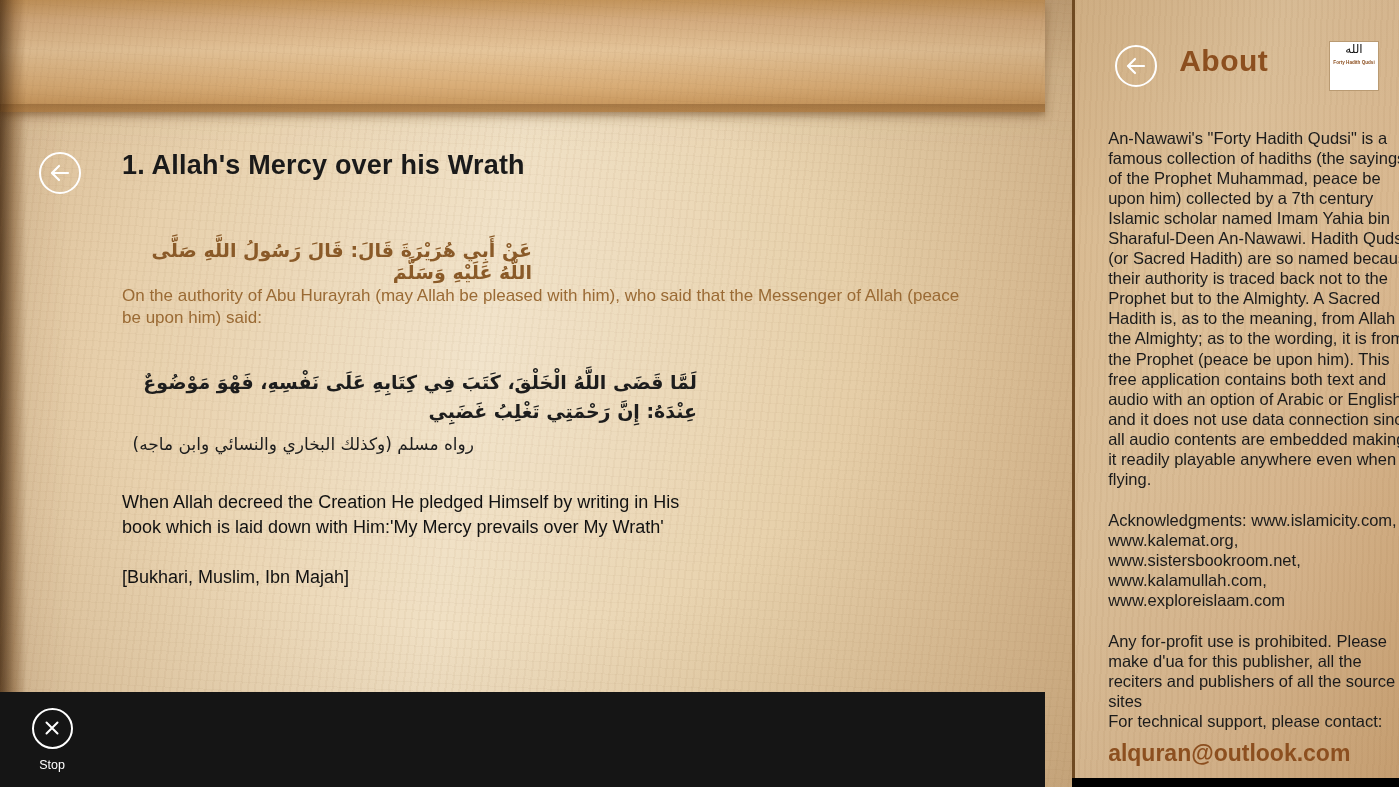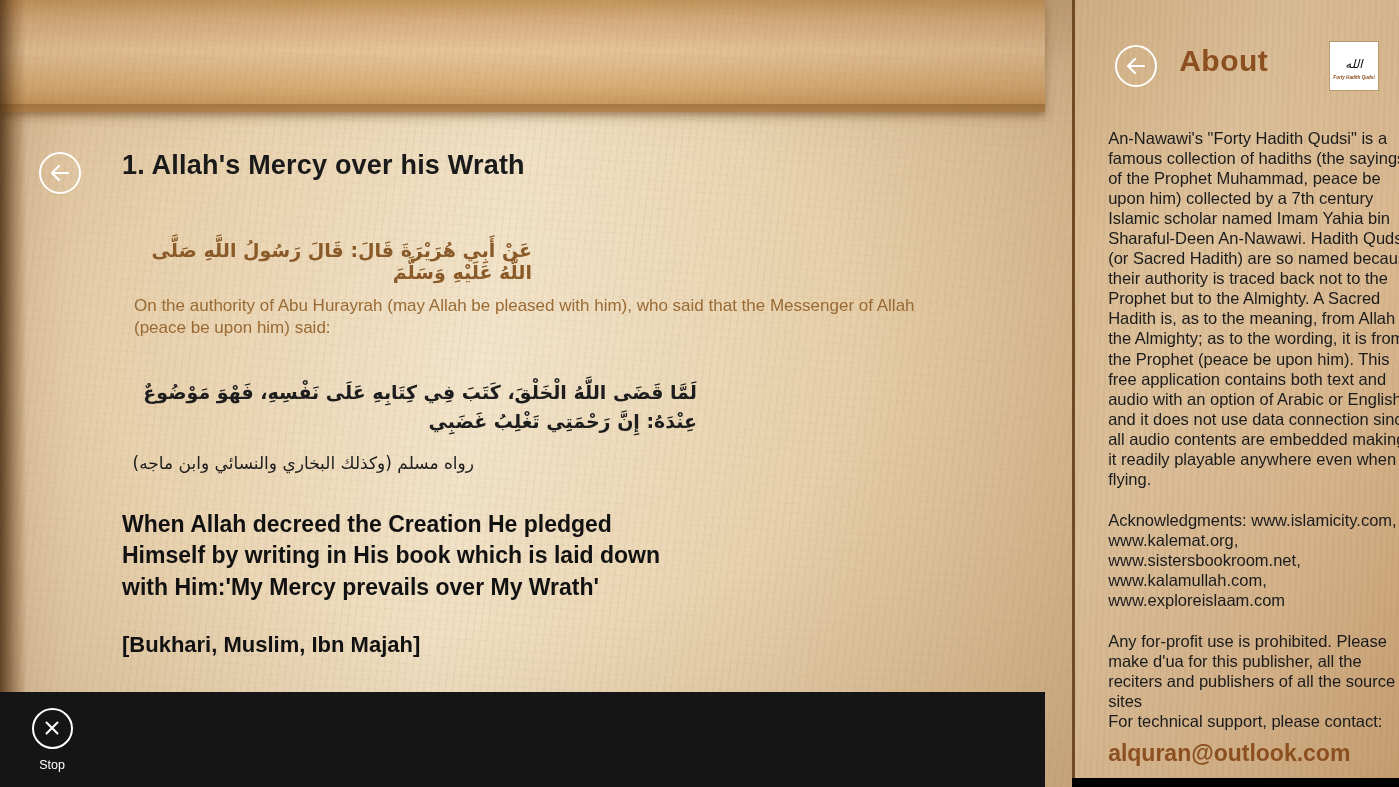--- a/index.html
+++ b/index.html
@@ -81,44 +81,44 @@
     margin: 0 0 58px 0;
   }
   .ar-narrator {
     direction: rtl; text-align: right;
     font-size: 19px; color: #8a5a28; font-weight: bold;
     width: 410px;
     margin: 0 0 2px 0;
     font-family: "DejaVu Sans", sans-serif;
   }
   .en-narrator {
-    font-size: 17px; color: #9a6a34; line-height: 1.32; margin: 12px;
+    font-size: 17px; color: #9a6a34; line-height: 1.32; margin: 0;
     font-weight: 500;
   }
   .ar-body {
     direction: rtl; text-align: right;
     font-size: 19px; color: #1d1d1d; font-weight: bold;
     width: 575px;
     line-height: 1.55;
-    margin: 38px 0 16px 0;
+    margin: 38px 0 7px 0;
     font-family: "DejaVu Sans", sans-serif;
   }
   .ar-source {
     direction: rtl; text-align: right;
     font-size: 17px; color: #1d1d1d;
     width: 352px;
     margin: 2px 0 0 0;
     font-family: "DejaVu Sans", sans-serif;
   }
   .en-body {
-    font-size: 23px; color: #111; line-height: 1.38;
-    margin: 36px 0 12px 0; width: 570px; font-weight: 700;
+    font-size: 18px; color: #111; line-height: 1.38;
+    margin: 36px 0 12px 0; width: 570px; font-weight: 400;
   }
   .en-source {
-    font-size: 22px; color: #111; margin: 28px 0 16px 0; font-weight: 700;
+    font-size: 18px; color: #111; margin: 28px 0 16px 0; font-weight: 400;
   }
 
   
   #appbar {
     position: absolute;
     left: 0; bottom: 0; width: 1045px; height: 95px;
     background: #151515;
     display: flex; align-items: center;
   }
   .appbar-btn {
@@ -155,23 +155,22 @@
     position: absolute; left: 104px; top: 44px;
     font-size: 30px; font-weight: bold; color: #8c4f1f;
     letter-spacing: 0.5px;
   }
   #about-logo {
     position: absolute; right: 20px; top: 41px;
     width: 50px; height: 50px;
     background: #ffffff;
     border: 1px solid #b99a72;
     display: flex; flex-direction: column; align-items: center; justify-content: flex-start;
-    padding-top: 16px;
-    overflow: hidden;
-    font-style: italic;
+    padding-top: 1px;
+    overflow: hidden;
   }
   #about-logo .calli {
     font-family: "DejaVu Sans", sans-serif;
     font-size: 12px; color: #111; line-height: 1; direction: rtl;
   }
   #about-logo .logo-cap {
     font-size: 4.6px; color: #8c4f1f; font-weight: bold; text-align: center;
     line-height: 1.25; margin-top: 5px;
   }
   #about-scroll {

